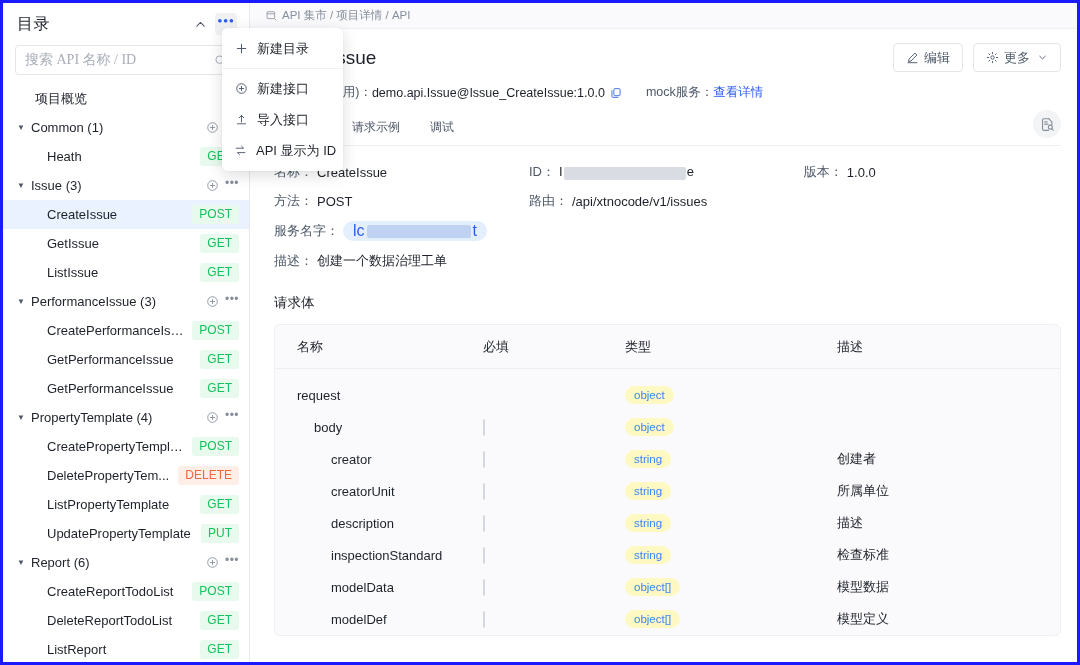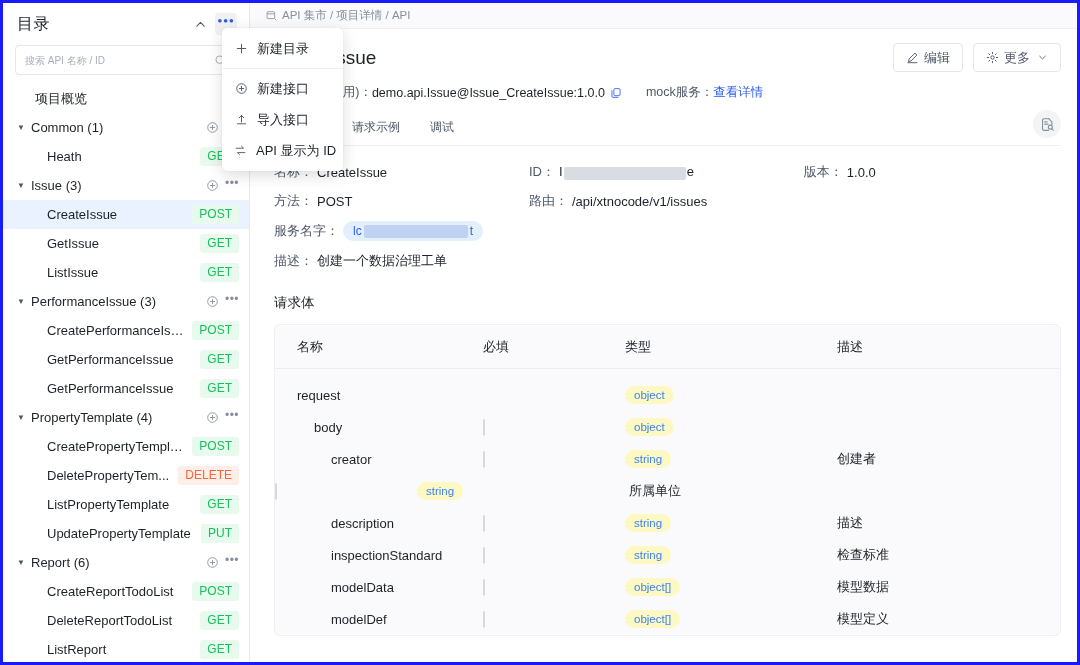--- a/index.html
+++ b/index.html
@@ -46,22 +46,22 @@
   }
   .search-wrap { padding: 0 12px 0 12px; }
   .search-box {
     position: relative; height: 30px;
     border: 1px solid #e5e6eb; border-radius: 4px;
     background: #fff; display: flex; align-items: center;
     padding: 0 9px;
   }
   .search-box input {
     border: none; outline: none; flex: 1;
-    font-size: 10px; color: #1d2129;
-    font-family: Liberation Sans, sans-serif;
+    font-size: 14px; color: #1d2129;
+    font-family: Liberation Serif, serif;
     background: transparent;
   }
   .search-box input::placeholder { color: #a9aeb8; }
   .search-ic { color: #a9aeb8; display:flex; }
 
   .tree { margin-top: 9px; }
   .tree-row {
     display: flex; align-items: center;
     height: 29px; padding-right: 10px;
     cursor: pointer; position: relative;
@@ -170,21 +170,21 @@
   .info-cell { display: flex; align-items: center; }
   .info-k { color: #4e5969; }
   .info-v { color: #1d2129; margin-left: 4px; }
   .redact {
     display: inline-block; height: 13px; border-radius: 2px;
     background: #d9dde3; vertical-align: middle;
   }
   .svc-pill {
     display: inline-flex; align-items: center;
     background: #e4effd; color: #2b5cf0;
-    border-radius: 11px; padding: 3px 10px; font-size: 12px;
+    border-radius: 11px; padding: 3px 10px; font-size: 16px;
     margin-left: 4px; height: 20px;
   }
   .svc-pill .redact { background: #b8cdf0; opacity:.85; }
 
   .sec-title {
     padding: 24px 0 0 24px; font-size: 13.5px; color: #1d2129;
   }
   .req-card {
     margin: 12px 16px 0 24px;
     border: 1px solid #f0f0f4; border-radius: 6px;
@@ -522,20 +522,21 @@
             <div class="c-type"><span class="type-pill">object</span></div>
             <div class="c-desc desc-txt"></div>
           </div>
           <div class="req-row">
             <div class="c-name" style="padding-left:56px">creator</div>
             <div class="c-req"><span class="cb"></span></div>
             <div class="c-type"><span class="type-pill">string</span></div>
             <div class="c-desc desc-txt">创建者</div>
           </div>
           <div class="req-row">
+            <div class="c-name" style="padding-left:56px">creatorUnit</div>
             <div class="c-req"><span class="cb"></span></div>
             <div class="c-type"><span class="type-pill">string</span></div>
             <div class="c-desc desc-txt">所属单位</div>
           </div>
           <div class="req-row">
             <div class="c-name" style="padding-left:56px">description</div>
             <div class="c-req"><span class="cb"></span></div>
             <div class="c-type"><span class="type-pill">string</span></div>
             <div class="c-desc desc-txt">描述</div>
           </div>

